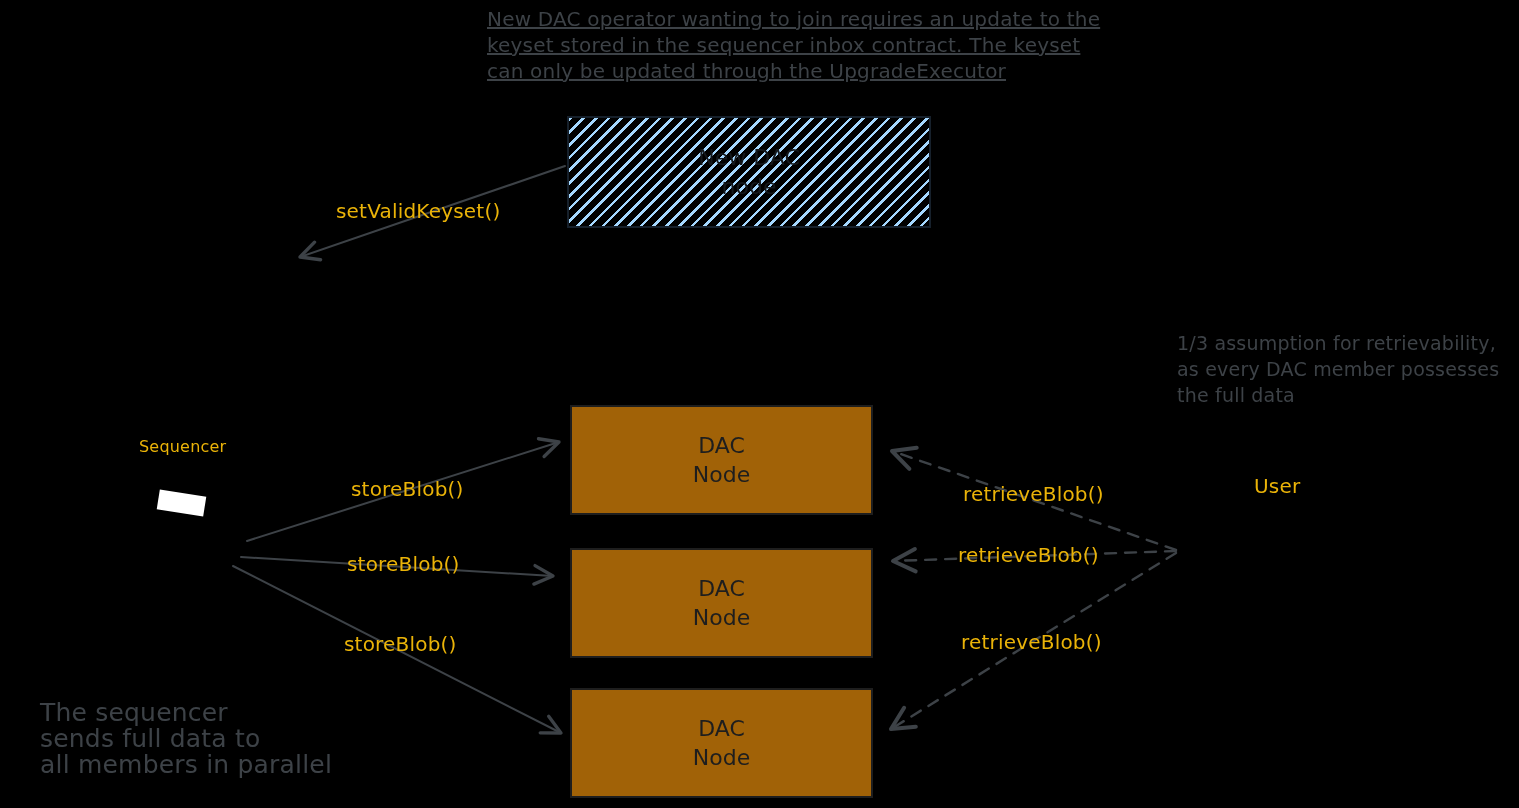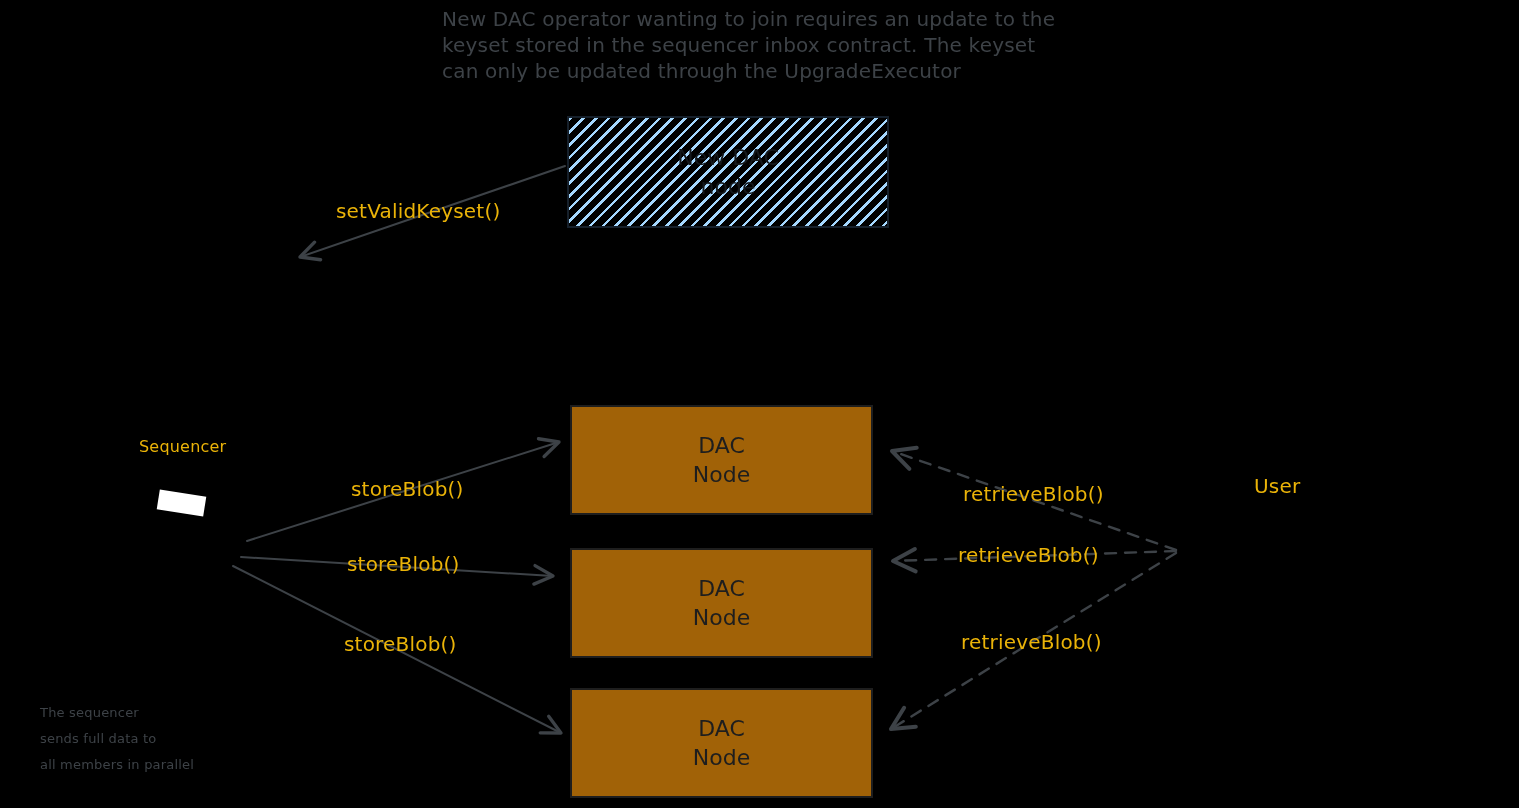--- a/index.html
+++ b/index.html
@@ -79,30 +79,33 @@
 
     <line x1="247" y1="541" x2="559" y2="442" stroke="#3d4247" stroke-width="2" stroke-linecap="round" marker-end="url(#arrowOpen)"></line>
     <line x1="241" y1="557" x2="553" y2="576" stroke="#3d4247" stroke-width="2" stroke-linecap="round" marker-end="url(#arrowOpen)"></line>
     <line x1="233" y1="566" x2="561" y2="733" stroke="#3d4247" stroke-width="2" stroke-linecap="round" marker-end="url(#arrowOpen)"></line>
 
     <line x1="1176" y1="550" x2="892" y2="451" stroke="#3d4247" stroke-width="2.4" stroke-dasharray="11 9" stroke-linecap="round" marker-end="url(#arrowOpen)"></line>
     <line x1="1176" y1="551" x2="893" y2="561" stroke="#3d4247" stroke-width="2.4" stroke-dasharray="11 9" stroke-linecap="round" marker-end="url(#arrowOpen)"></line>
     <line x1="1176" y1="553" x2="891" y2="729" stroke="#3d4247" stroke-width="2.4" stroke-dasharray="11 9" stroke-linecap="round" marker-end="url(#arrowOpen)"></line>
   </svg>
 
-  <div class="note" style="left:442px; top:6px;">New DAC operator wanting to join requires an update to the
+  <div class="note" style="left:487px; top:6px;text-decoration:underline;">New DAC operator wanting to join requires an update to the
 keyset stored in the sequencer inbox contract. The keyset
 can only be updated through the UpgradeExecutor</div>
 
+  <div class="note" style="left:1177px; top:330px; font-size:19px;">1/3 assumption for retrievability,
+as every DAC member possesses
+the full data</div>
 
-  <div class="note" style="left:40px; top:700px; font-size:13px;">The sequencer
+  <div class="note" style="left:40px; top:700px; font-size:25px;">The sequencer
 sends full data to
 all members in parallel</div>
 
-  <div class="shape hatch-box" style="left:567px; top:116px; width:322px; height:112px;">
+  <div class="shape hatch-box" style="left:567px; top:116px; width:364px; height:112px;">
     <span>New DAC
 node</span>
   </div>
 
 
   <div class="shape blue-box" style="left:570px; top:405px; width:303px; height:110px;">
     <span>DAC
 Node</span>
   </div>
 

